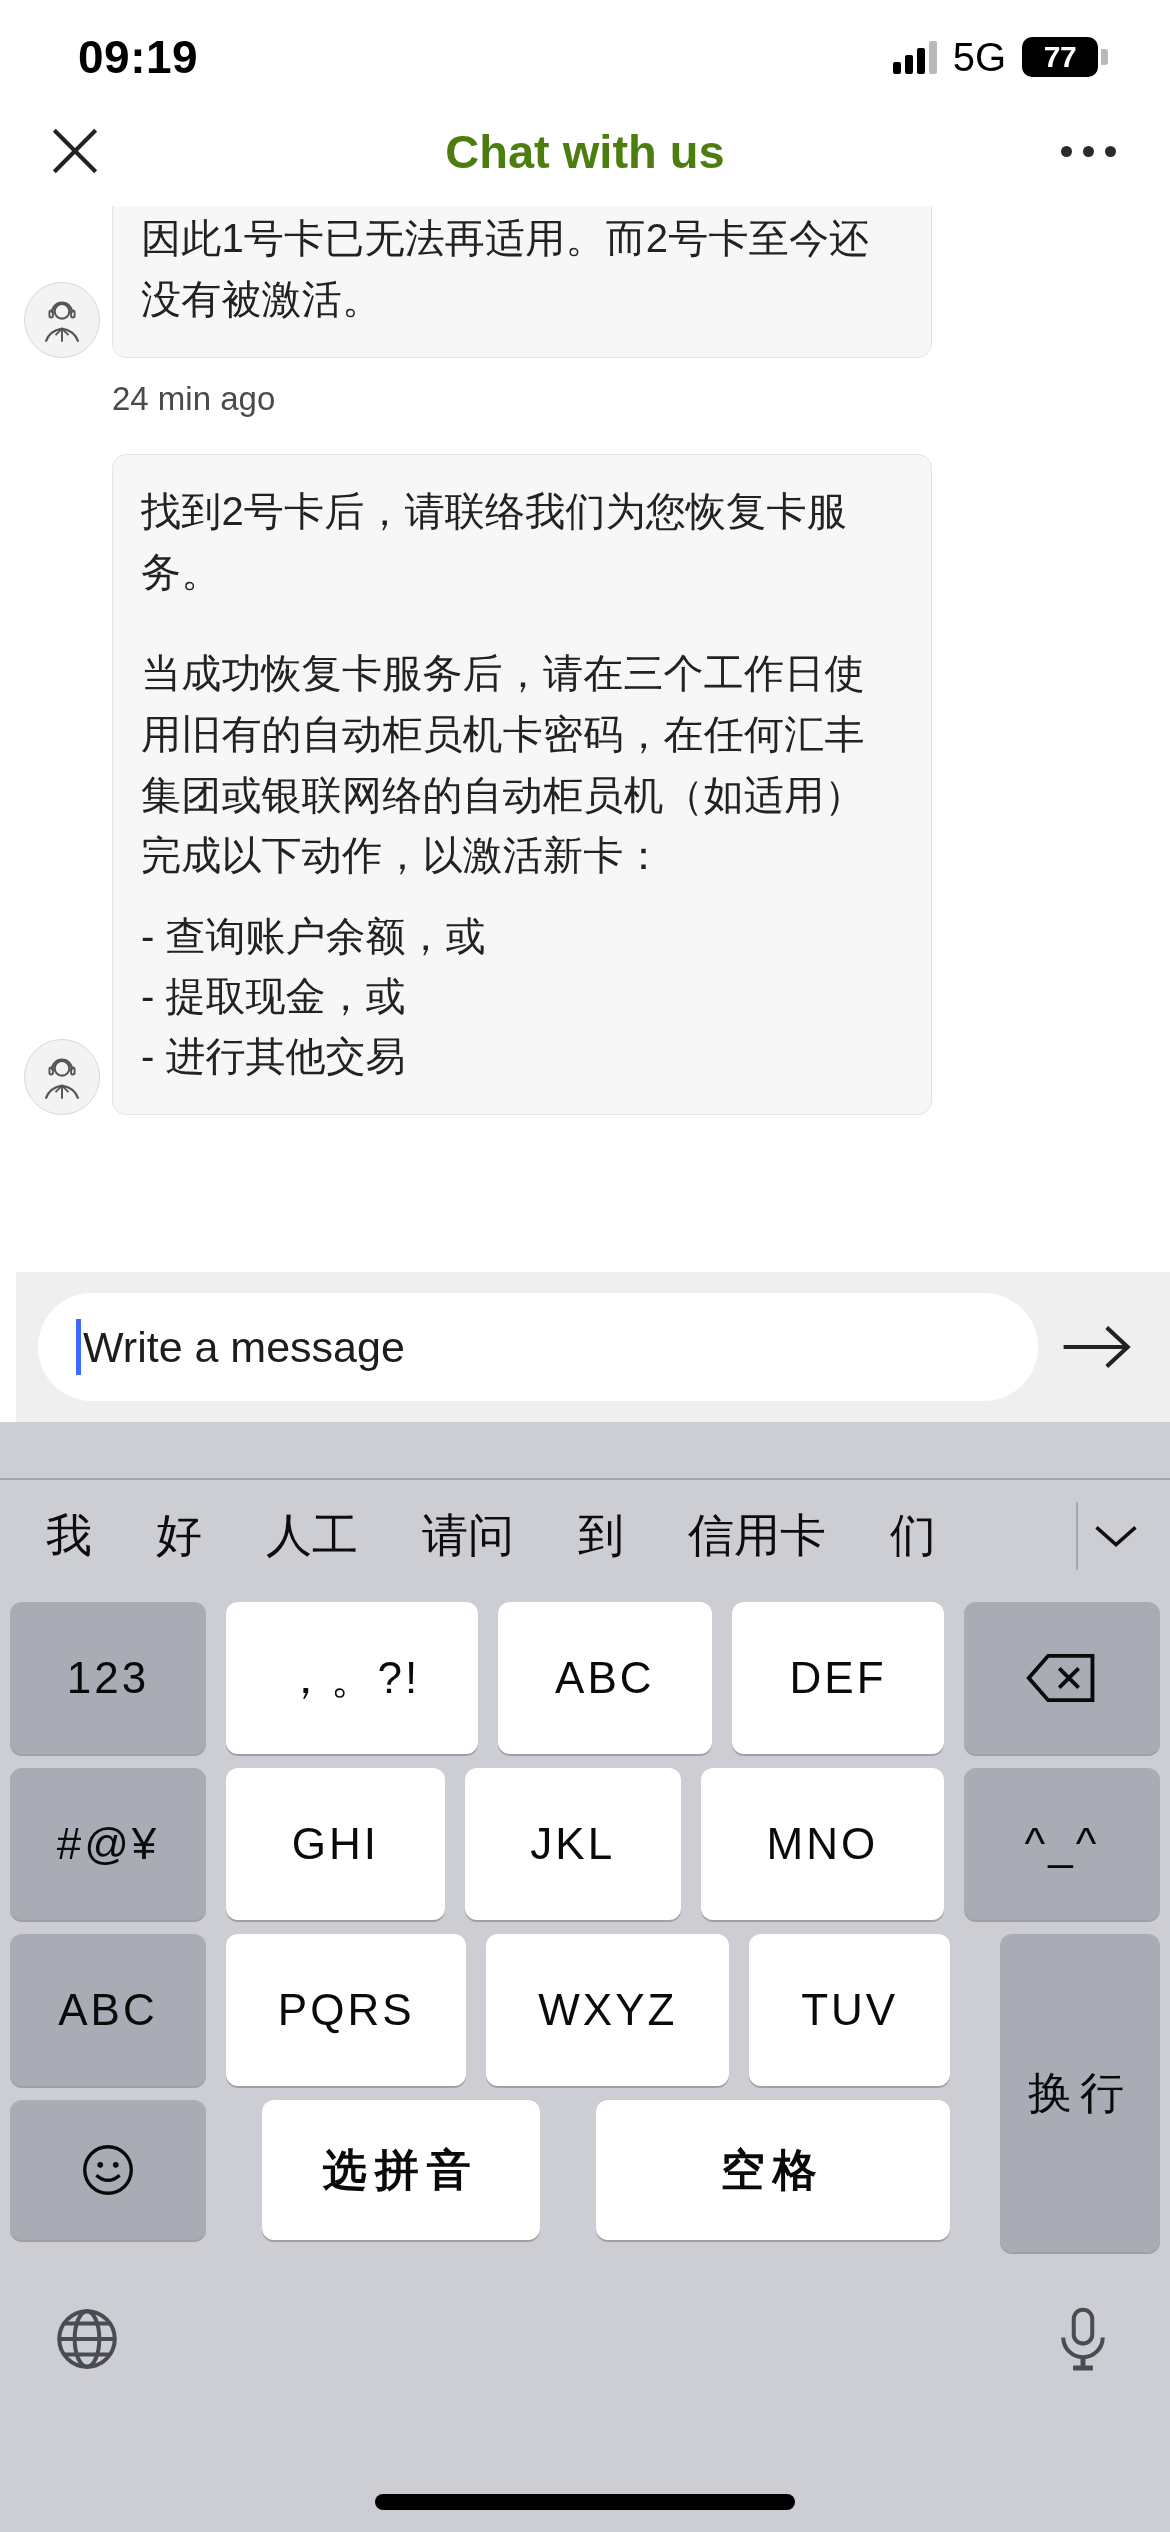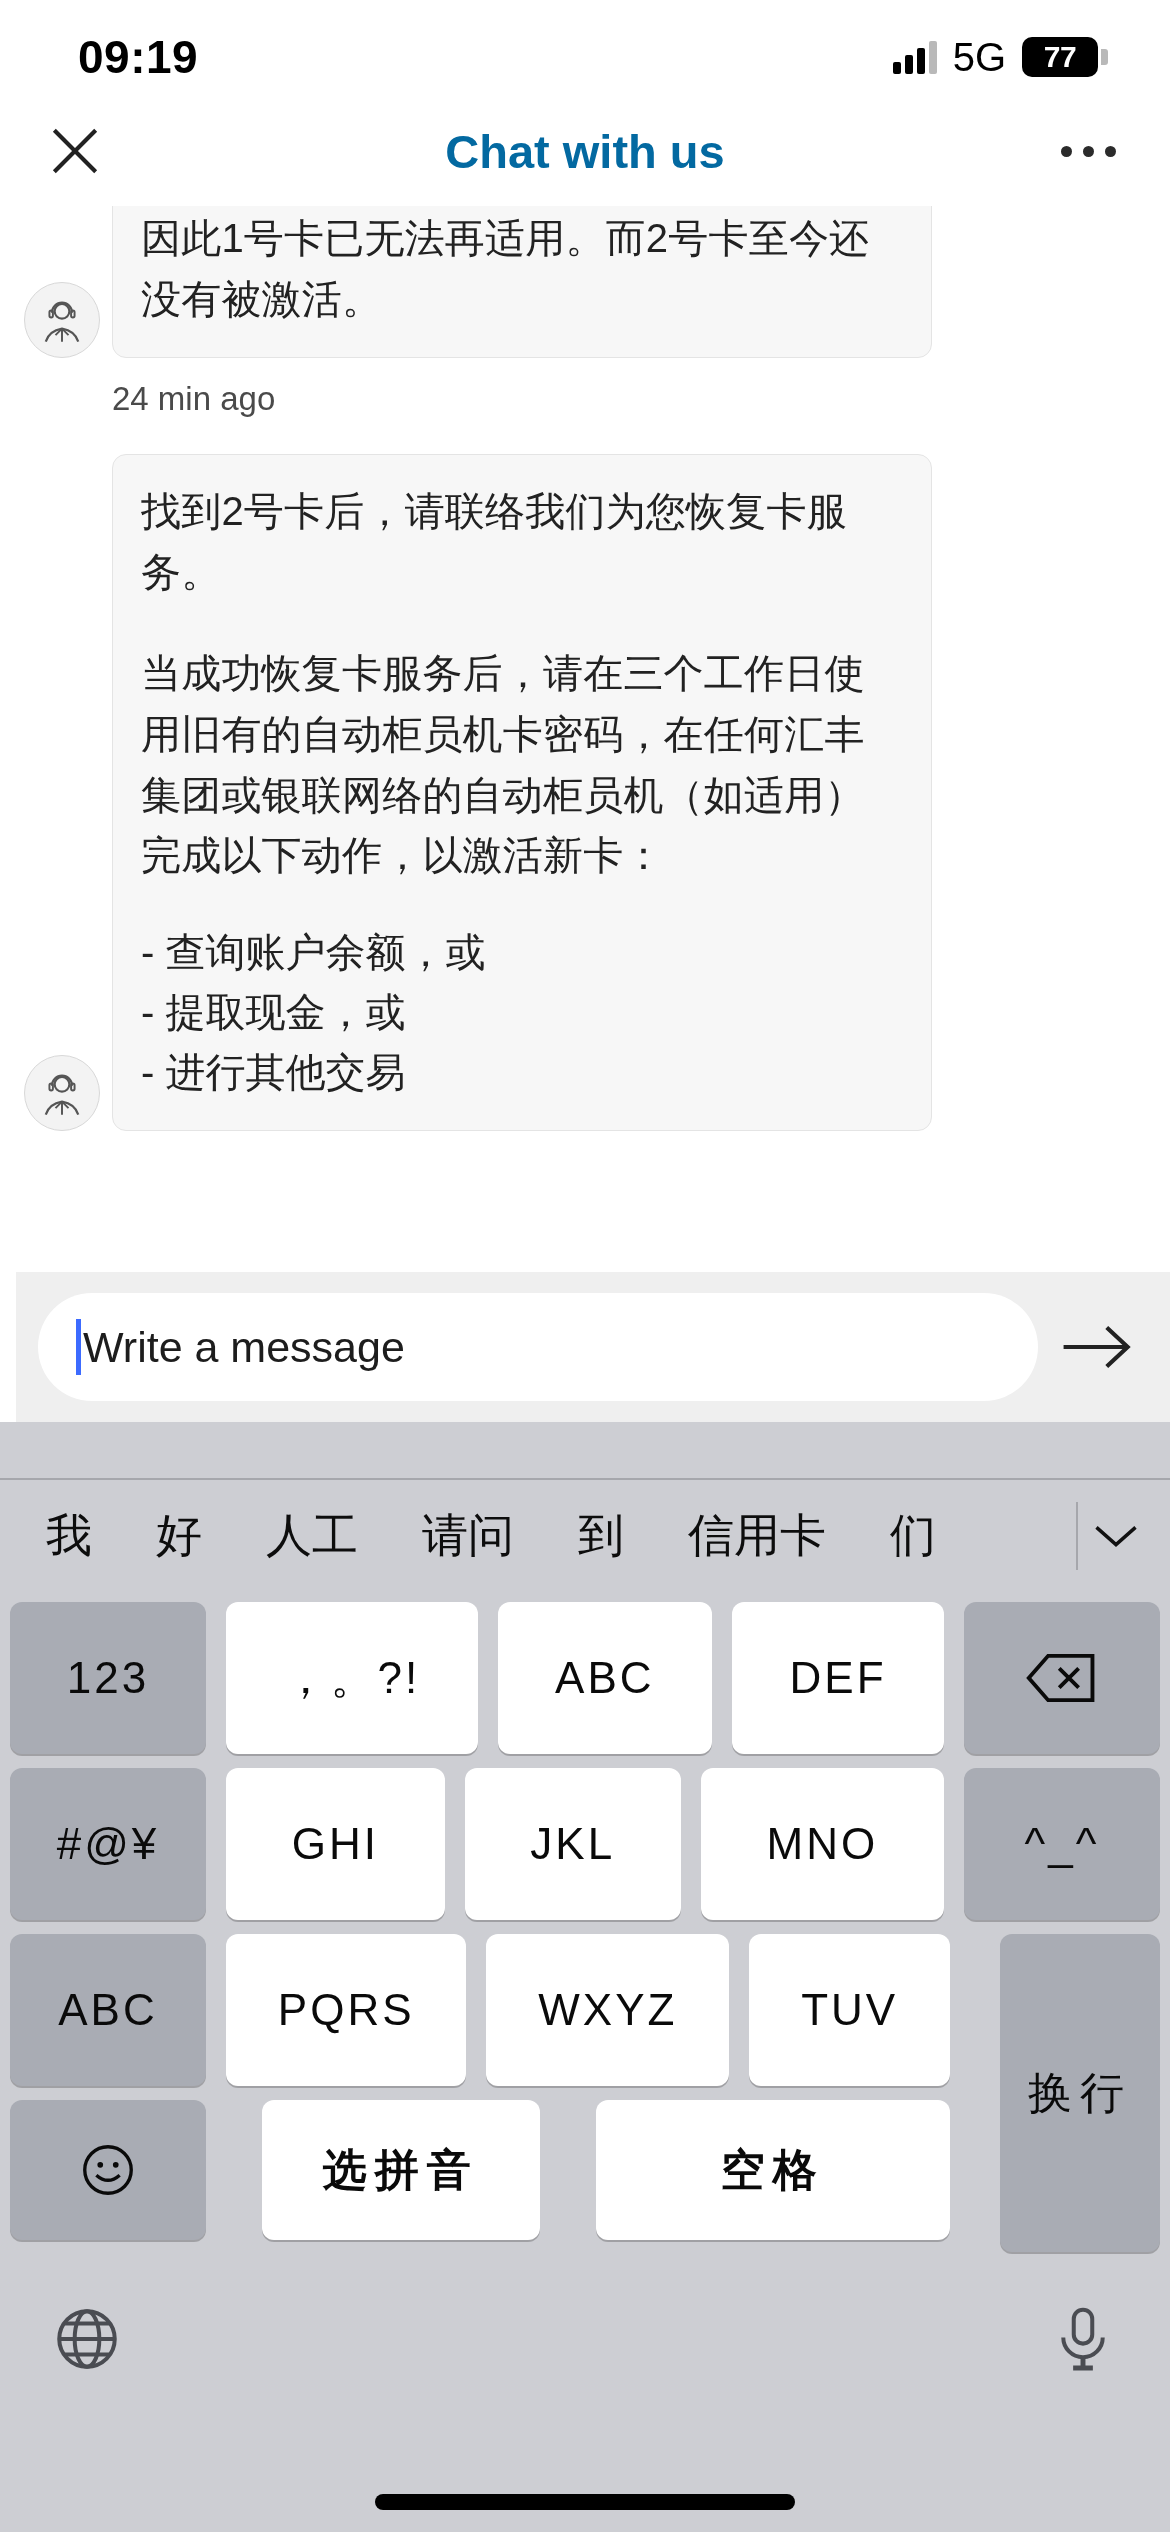--- a/index.html
+++ b/index.html
@@ -37,21 +37,21 @@
   
   .navbar {
     position: absolute; top: 96px; left: 0; width: 1170px; height: 110px;
     display: flex; align-items: center; background: #fff;
   }
   .nav-close {
     position: absolute; left: 36px; width: 78px; height: 78px;
     display: flex; align-items: center; justify-content: center;
   }
   .nav-title {
-    width: 100%; text-align: center; font-size: 47px; font-weight: 700; color: #0369a1;
+    width: 100%; text-align: center; font-size: 47px; font-weight: 700; color: #4d7c0f;
   }
   .nav-more {
     position: absolute; right: 42px; width: 80px; height: 70px;
     display: flex; align-items: center; justify-content: center; gap: 11px;
   }
   .nav-more span { width: 11px; height: 11px; border-radius: 50%; background: #2b2b2b; }
 
   
   .chat {
     position: absolute; top: 206px; left: 0; width: 1170px; height: 1066px;
@@ -64,21 +64,21 @@
     display: flex; align-items: center; justify-content: center; margin-right: 12px;
   }
   .bubble {
     background: #f7f7f7; border: 1.5px solid #e4e4e4; border-radius: 14px;
     padding: 26px 28px 28px 28px; max-width: 820px;
   }
   .bubble p {
     font-size: 40px; line-height: 1.52; color: #222; letter-spacing: 0.2px;
   }
   .bubble p + p { margin-top: 40px; }
-  .bubble .bullets { margin-top: 36px; }
+  .bubble .bullets { margin-top: 20px; }
   .bubble .bullets div { font-size: 40px; line-height: 1.5; color: #222; }
   .timestamp {
     font-size: 33px; color: #4a4a4a; padding: 22px 0 0 112px;
   }
 
   
   .msg-clip { margin-top: -86px; }
 
   
   .composer {

